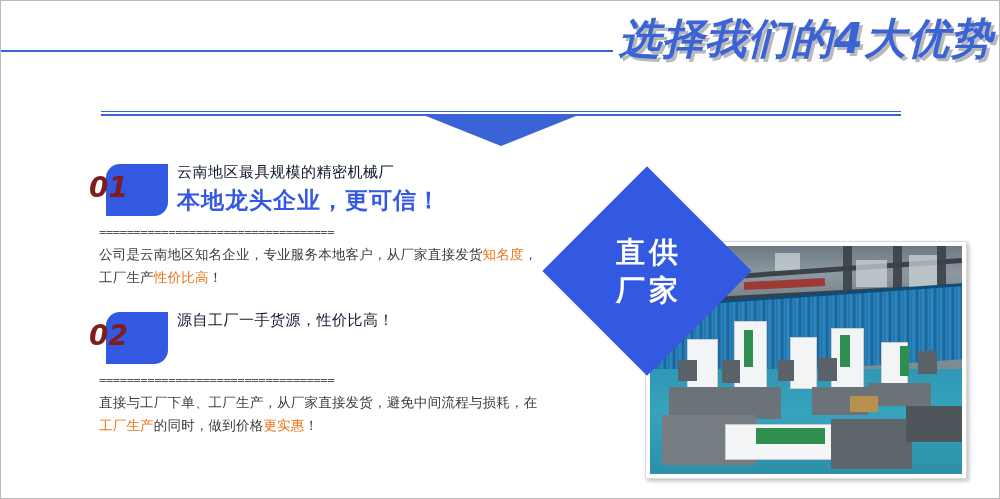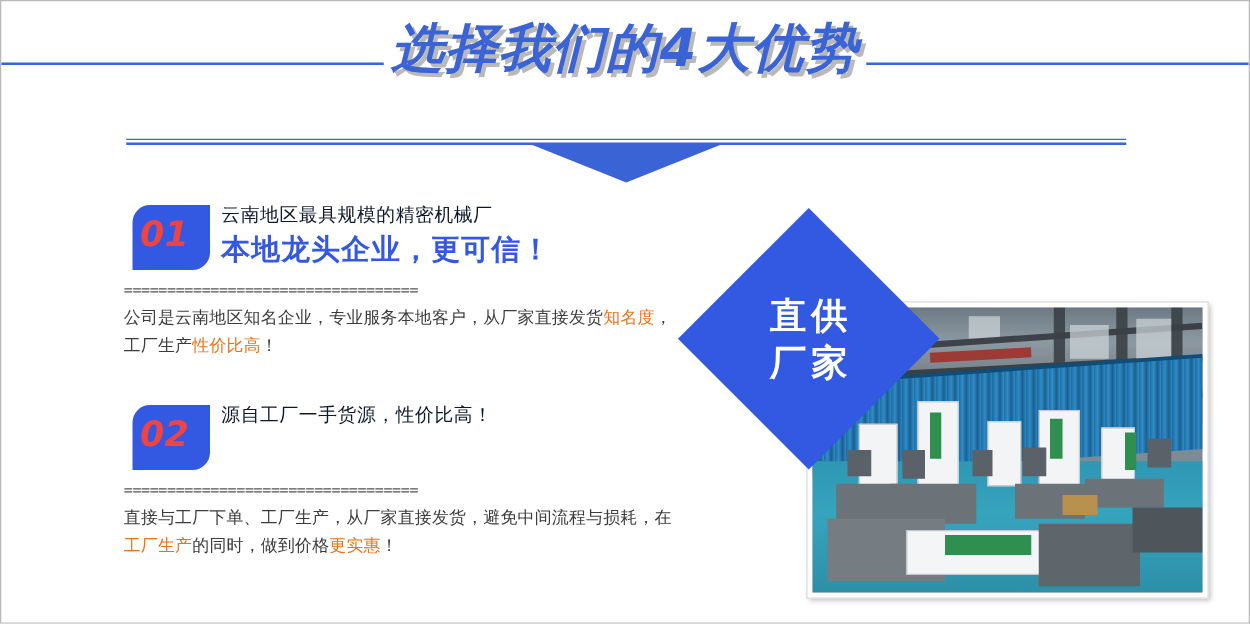--- a/index.html
+++ b/index.html
@@ -27,21 +27,21 @@
     top: 49px;
     width: 998px;
     height: 2px;
     background: #3a63d6;
   }
   .header-title {
     position: absolute;
     left: 0;
     top: 9px;
     width: 998px;
-    text-align: center;
+    text-align: right;
     font-family: "DejaVu Sans", sans-serif;
     font-size: 42px;
     font-weight: bold;
     font-style: italic;
     letter-spacing: 1px;
     color: #3a63d6;
     text-shadow: 3px 3px 0px #b9b9b9;
     white-space: nowrap;
     line-height: 58px;
   }
@@ -103,22 +103,22 @@
     background: #3358e2;
     border-radius: 14px 0 14px 0;
   }
   .badge-num {
     position: absolute;
     left: 0;
     top: 0;
     width: 62px;
     height: 52px;
     line-height: 54px;
-    text-align: right;
-    color: #ef4444;
+    text-align: left;
+    color: #7f1d1d;
     font-family: "DejaVu Sans", sans-serif;
     font-size: 28px;
     font-weight: bold;
     font-style: italic;
     letter-spacing: 0px;
   }
   .head-texts {
     position: absolute;
     left: 88px;
     top: 0;
@@ -161,21 +161,21 @@
     margin-left: 10px;
     width: 452px;
     font-family: "DejaVu Sans", sans-serif;
     font-size: 13.5px;
     line-height: 23px;
     color: #3b3b3b;
     letter-spacing: 0.2px;
   }
   .hl { color: #ee7116; }
 
-  .feature-2 { margin-top: 32px; }
+  .feature-2 { margin-top: 20px; }
 
   
   .photo-frame {
     position: absolute;
     left: 644px;
     top: 240px;
     width: 322px;
     height: 238px;
     background: #ffffff;
     padding: 4px;

